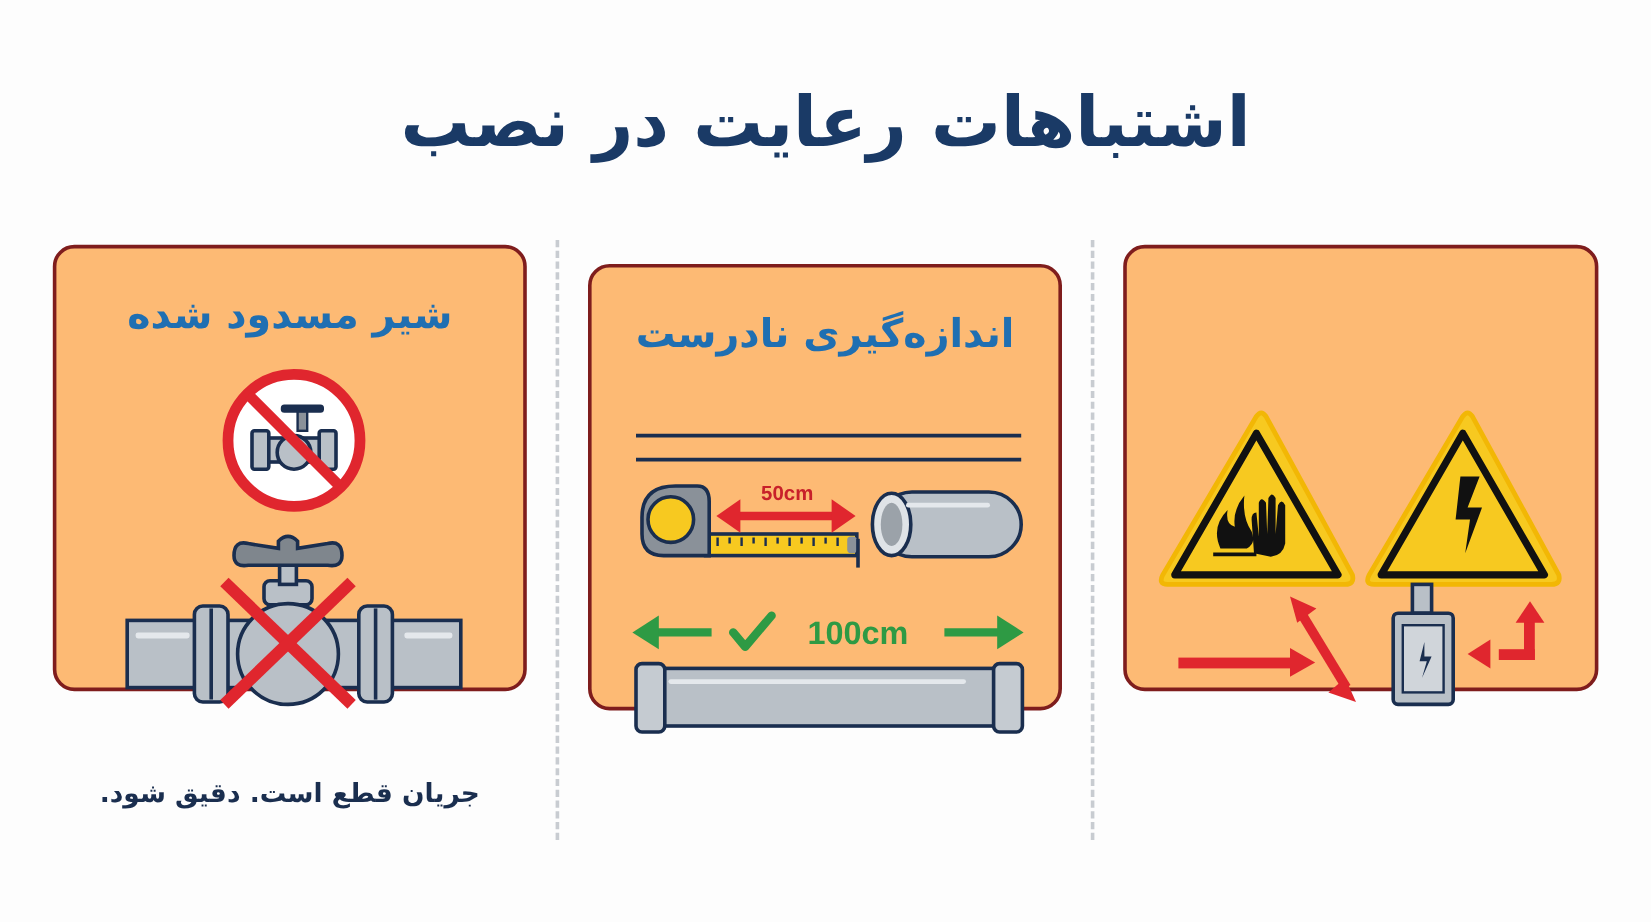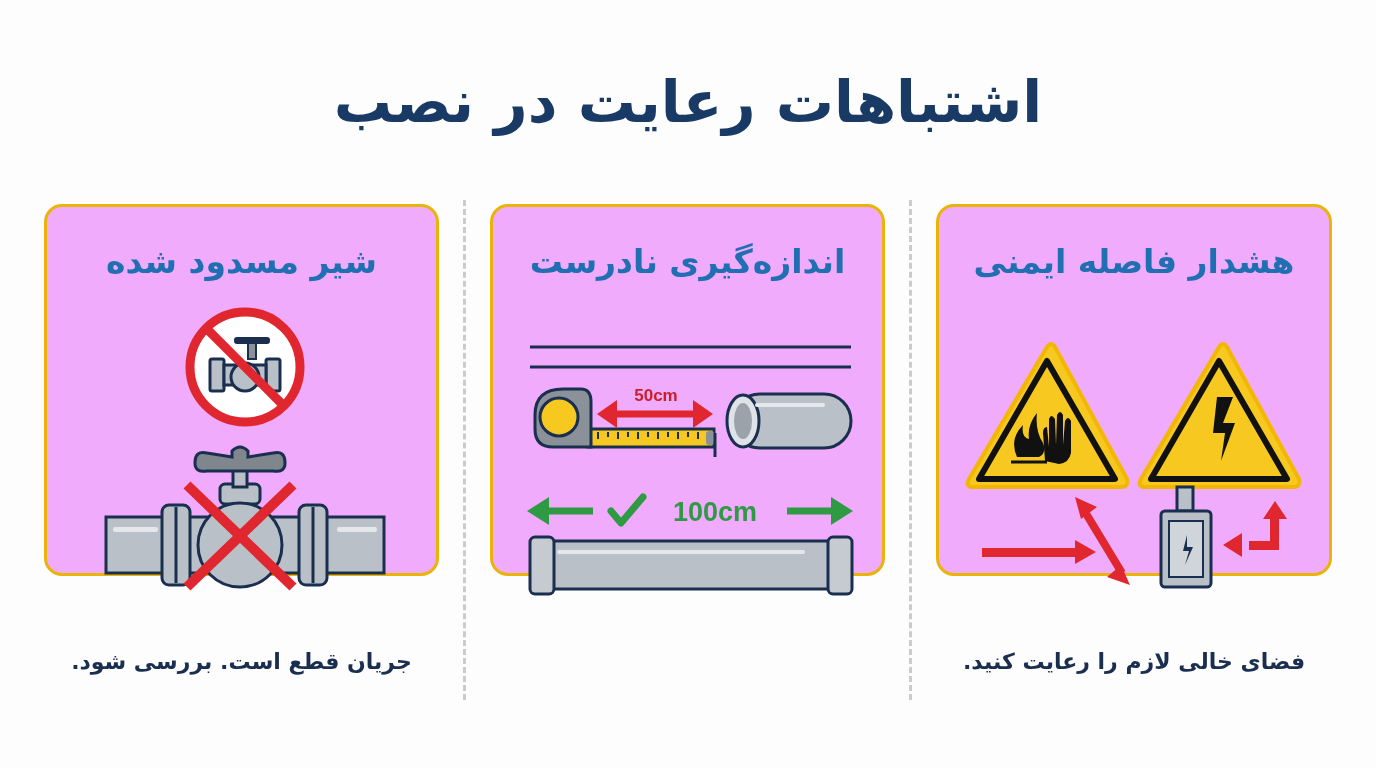--- a/index.html
+++ b/index.html
@@ -6,22 +6,22 @@
   body {
     width: 1376px; height: 768px; background: #fdfdfd; position: relative; overflow: hidden;
     font-family: "DejaVu Sans", sans-serif;
   }
   .title {
     position: absolute; left: 0; right: 0; top: 62px; text-align: center;
     font-size: 58px; font-weight: bold; color: #1a3a66; direction: rtl;
     line-height: 80px; letter-spacing: 0;
   }
   .card {
-    position: absolute; top: 204px; height: 372px; background: #f0abfc;
-    border: 3px solid #eab308; border-radius: 18px; box-sizing: border-box;
+    position: absolute; top: 204px; height: 372px; background: #fdba74;
+    border: 3px solid #7f1d1d; border-radius: 18px; box-sizing: border-box;
   }
   .card-title {
     position: absolute; left: 0; right: 0; top: 30px; text-align: center; direction: rtl;
     font-size: 33px; font-weight: bold; color: #1f6fb2; line-height: 50px;
   }
   .card-caption {
     position: absolute; left: 0; right: 0; top: 440px; text-align: center; direction: rtl;
     font-size: 22px; font-weight: bold; color: #1a2e4f; line-height: 30px;
   }
   .card-illus { position: absolute; left: 0; top: 0; }
@@ -65,24 +65,24 @@
       <rect x="115" y="298" width="28" height="80" rx="7" fill="#b9c0c7" stroke="#1a2e4f" stroke-width="3"></rect>
       <line x1="129" y1="300" x2="129" y2="376" stroke="#1a2e4f" stroke-width="3"></line>
       <rect x="252" y="298" width="28" height="80" rx="7" fill="#b9c0c7" stroke="#1a2e4f" stroke-width="3"></rect>
       <line x1="266" y1="300" x2="266" y2="376" stroke="#1a2e4f" stroke-width="3"></line>
     </g>
     <g>
       <line x1="140" y1="278" x2="246" y2="380" stroke="#e0262e" stroke-width="10"></line>
       <line x1="246" y1="278" x2="140" y2="380" stroke="#e0262e" stroke-width="10"></line>
     </g>
   </svg>
-  <div class="card-caption">جریان قطع است. بررسی شود.</div>
+  <div class="card-caption">جریان قطع است. دقیق شود.</div>
 </div>
 
-<div class="card" style="left:490px; width:395px;">
+<div class="card" style="left:490px; width:395px;margin-top:16px;">
   <div class="card-title">اندازه‌گیری نادرست</div>
   <svg class="card-illus" width="395" height="493" viewBox="0 0 395 493">
     <line x1="37" y1="140" x2="358" y2="140" stroke="#1a2e4f" stroke-width="3"></line>
     <line x1="37" y1="160" x2="358" y2="160" stroke="#1a2e4f" stroke-width="3"></line>
 
     <g>
       <rect x="95" y="222" width="126" height="18" fill="#f7c920" stroke="#1a2e4f" stroke-width="3"></rect>
       <g stroke="#1a2e4f" stroke-width="2">
         <line x1="105" y1="225" x2="105" y2="232"></line>
           <line x1="115" y1="225" x2="115" y2="230"></line>
@@ -128,21 +128,20 @@
     <g>
       <rect x="56" y="334" width="282" height="48" fill="#b9c0c7" stroke="#1a2e4f" stroke-width="3"></rect>
       <rect x="64" y="343" width="248" height="4" rx="2" fill="#e4e8ec"></rect>
       <rect x="37" y="330" width="24" height="57" rx="5" fill="#c5cbd1" stroke="#1a2e4f" stroke-width="3"></rect>
       <rect x="335" y="330" width="24" height="57" rx="5" fill="#c5cbd1" stroke="#1a2e4f" stroke-width="3"></rect>
     </g>
   </svg>
 </div>
 
 <div class="card" style="left:936px; width:396px;">
-  <div class="card-title">هشدار فاصله ایمنی</div>
   <svg class="card-illus" width="396" height="493" viewBox="0 0 396 493">
 
     <g>
       <path d="M108 140 Q112 134 116 140 L188 272 Q190 280 182 280 L34 280 Q26 280 30 272 Z" fill="#f7c920" stroke="#f2b705" stroke-width="4"></path>
       <path d="M108 154 L176 272 L40 272 Z" fill="none" stroke="#111" stroke-width="6" stroke-linejoin="round"></path>
       <path d="M78 250 Q70 232 84 218 Q82 230 90 232 Q88 218 98 206 Q96 224 104 236 Q108 246 100 250 Z" fill="#111"></path>
       <line x1="72" y1="255" x2="108" y2="255" stroke="#111" stroke-width="3"></line>
       <path d="M106 254 L104 226 Q104 220 108 220 L110 240 L110 212 Q112 206 116 212 L117 238 L118 208 Q121 202 124 208 L124 238 L126 214 Q129 208 132 214 L132 246 Q130 256 120 257 Z" fill="#111"></path>
     </g>
 
@@ -164,14 +163,13 @@
       <polygon points="157,345 136,333 136,357"></polygon>
       <line x1="143" y1="300" x2="183" y2="366" stroke="#e0262e" stroke-width="8"></line>
       <polygon points="136,290 158,300 142,312"></polygon>
       <polygon points="191,378 168,370 182,358"></polygon>
       <rect x="310" y="334" width="30" height="9"></rect>
       <rect x="331" y="305" width="9" height="38"></rect>
       <polygon points="336,294 324,312 348,312"></polygon>
       <polygon points="284,338 303,326 303,350"></polygon>
     </g>
   </svg>
-  <div class="card-caption">فضای خالی لازم را رعایت کنید.</div>
 </div>
 
 </body></html>

